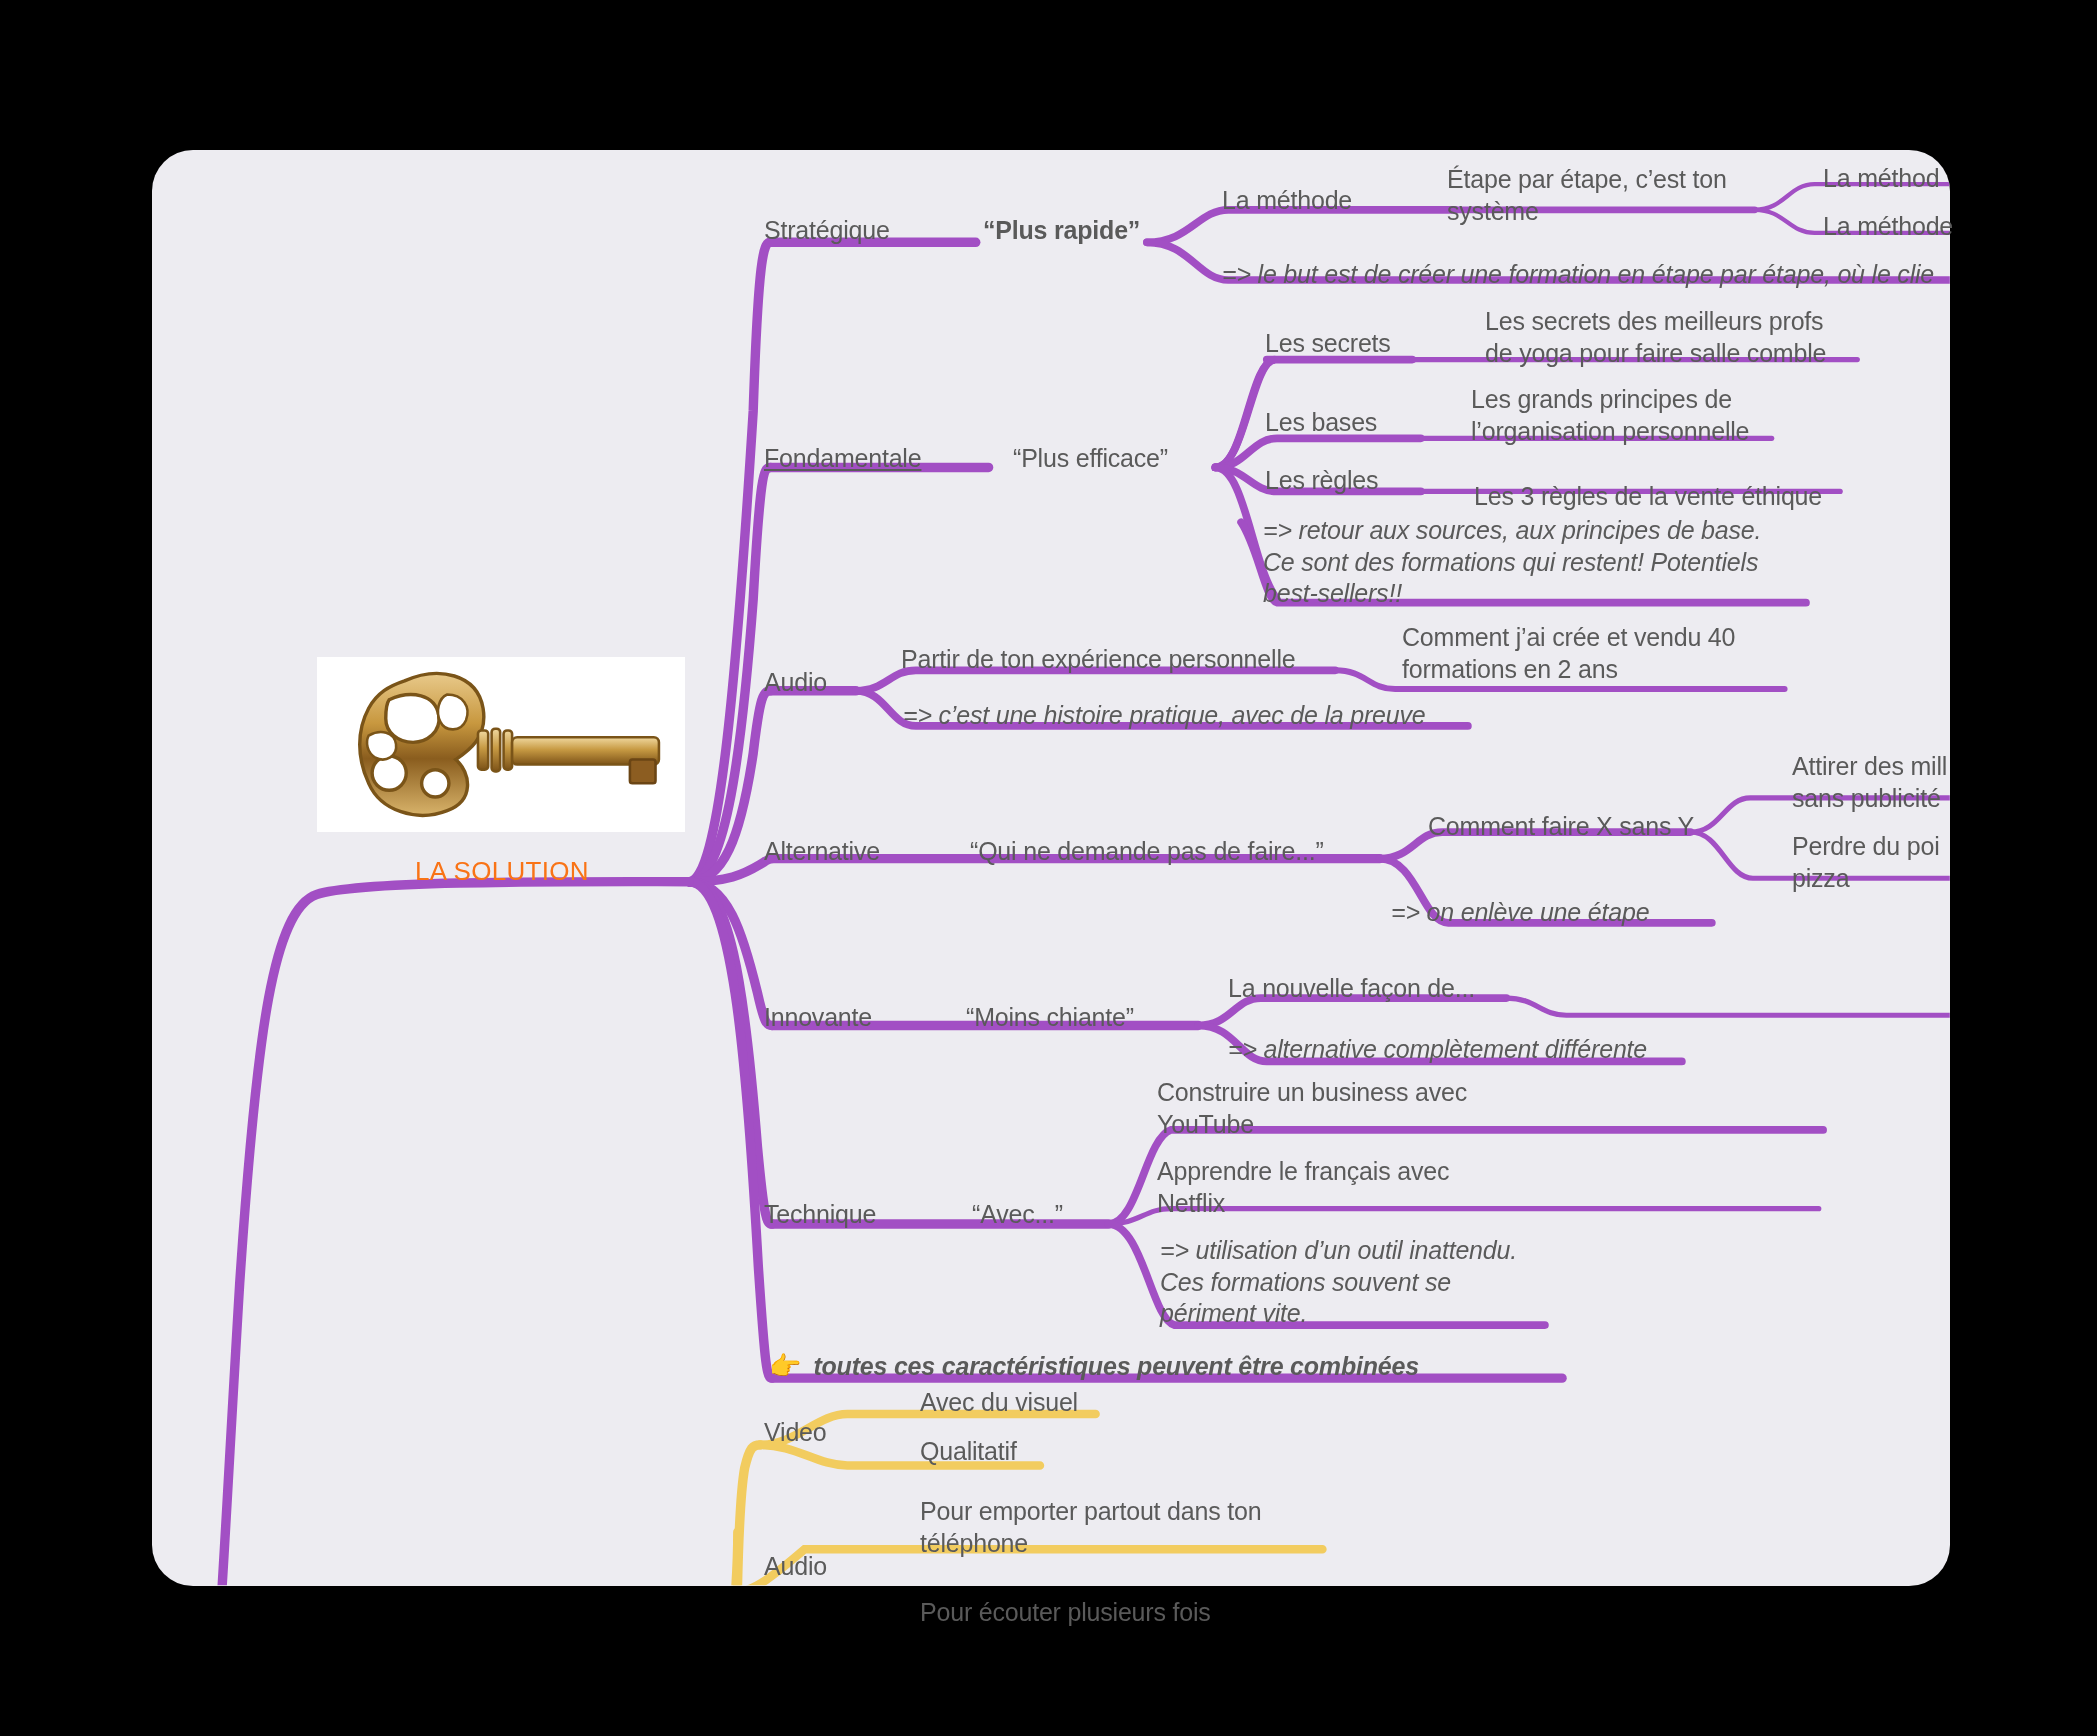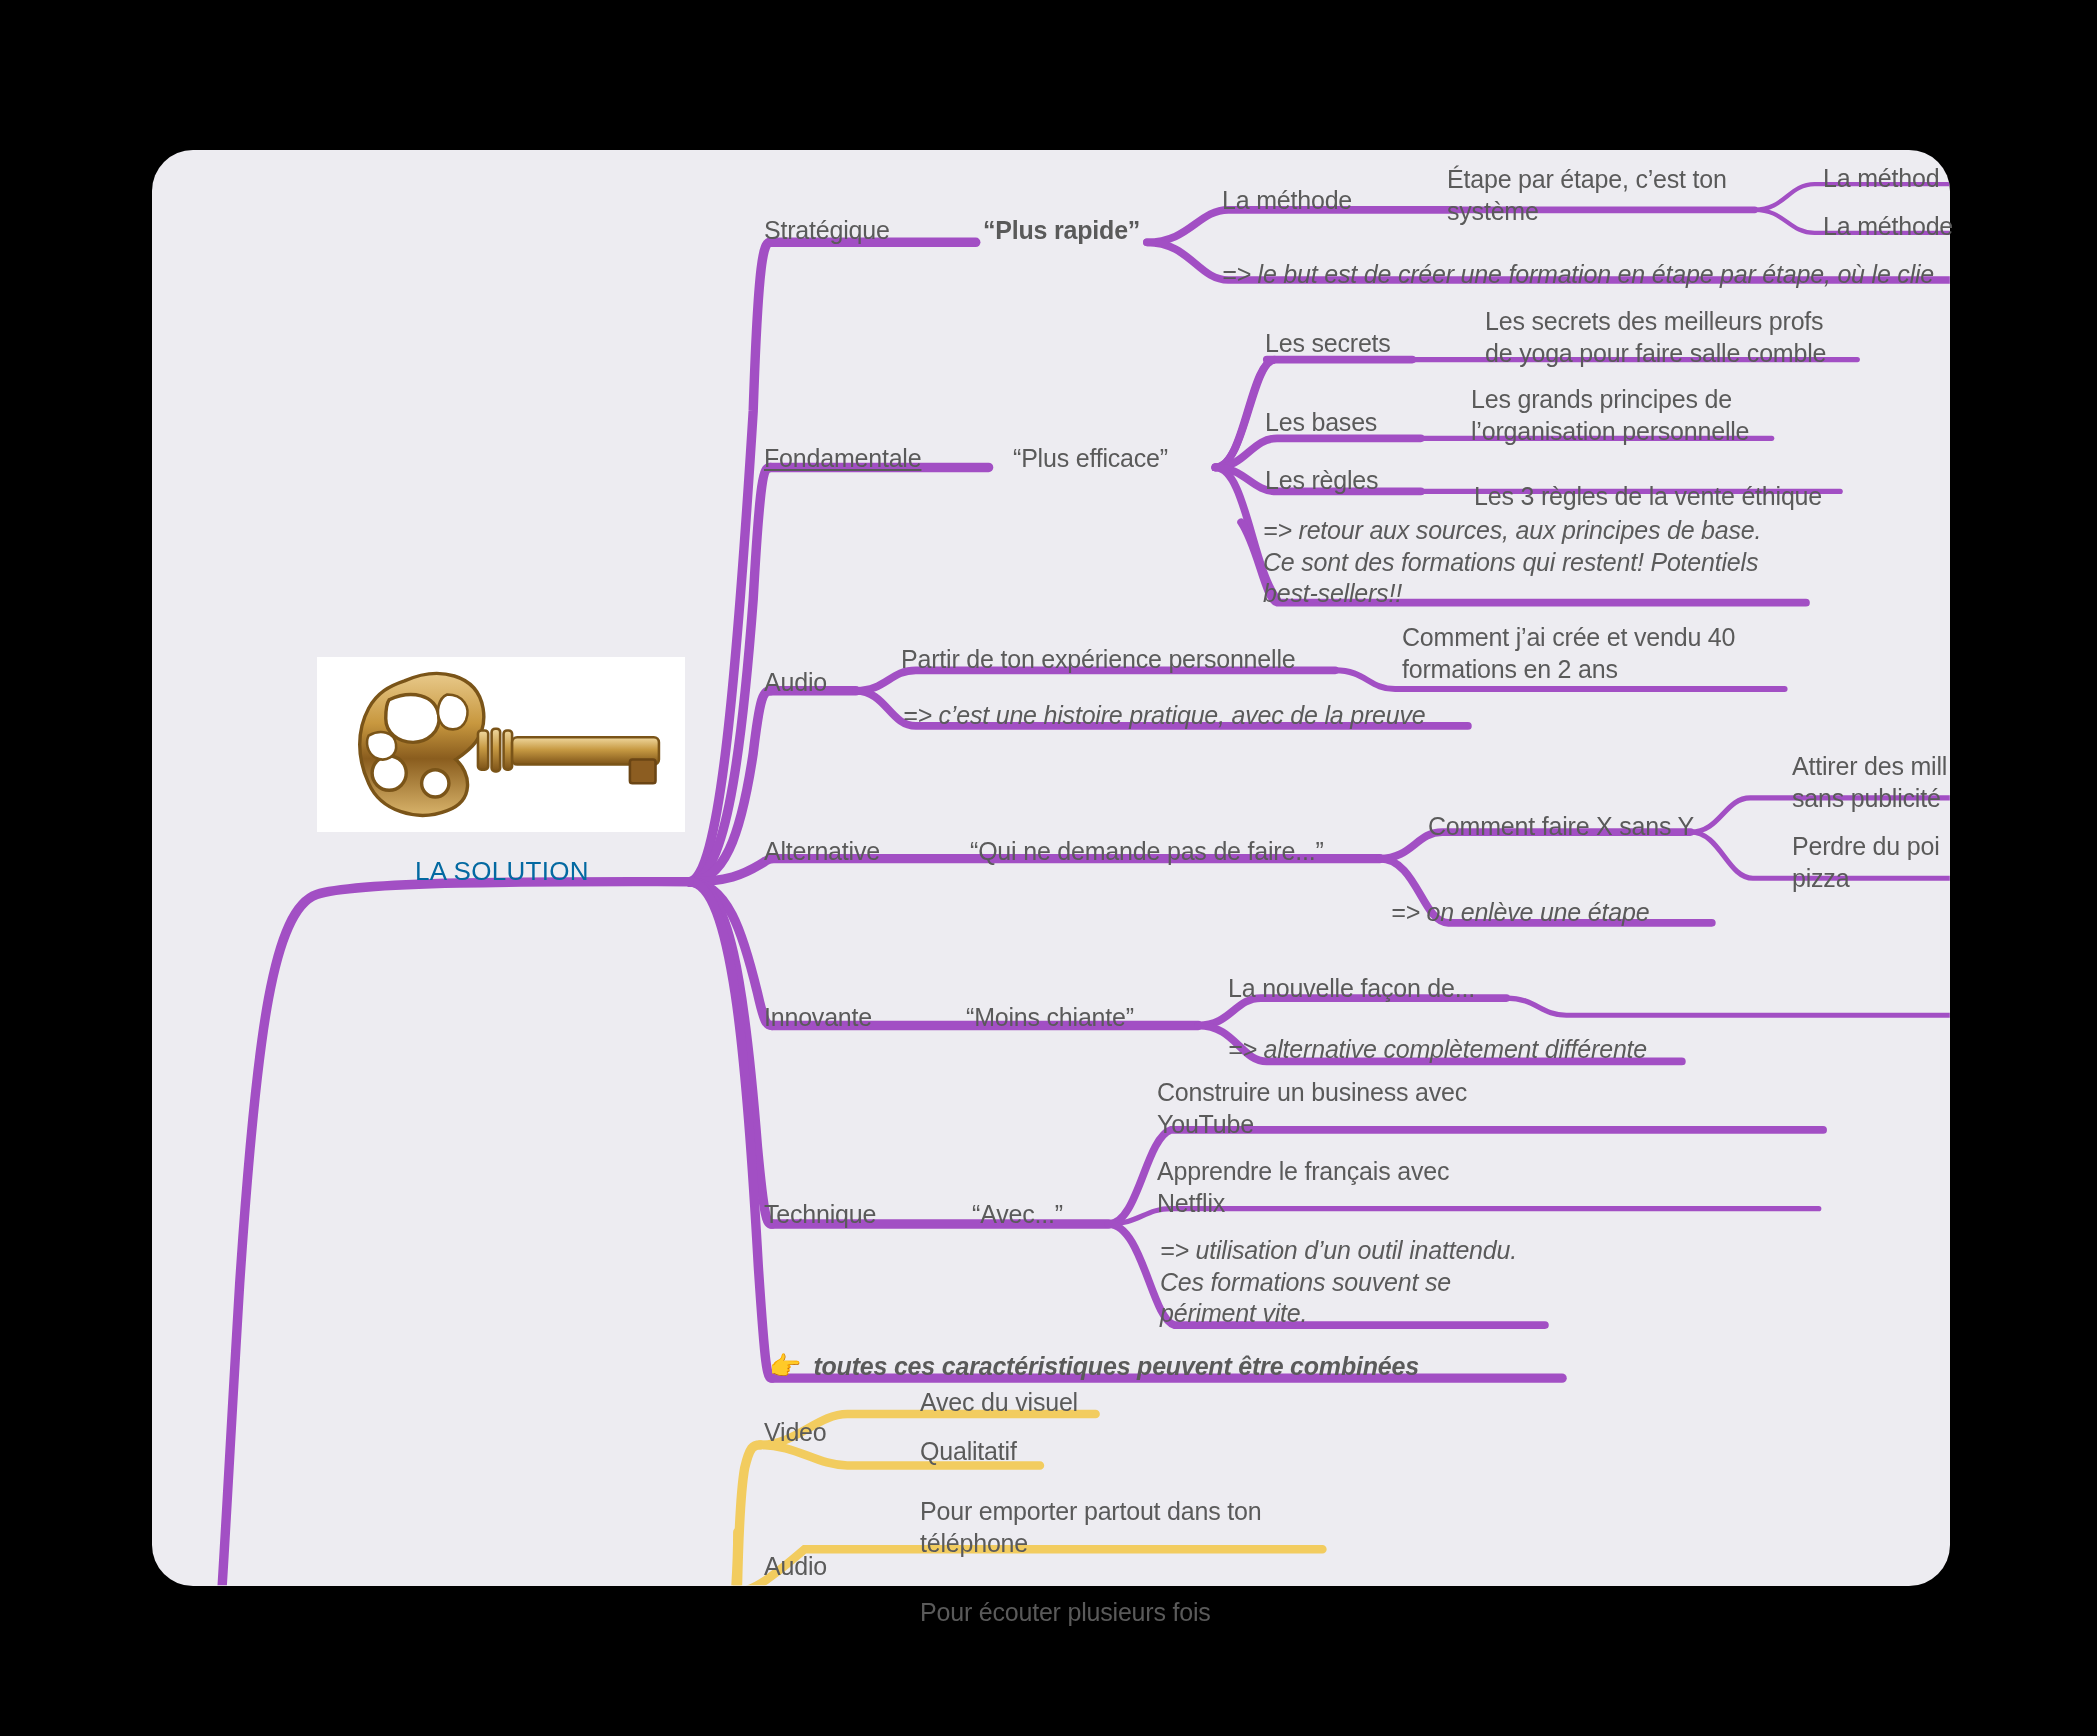--- a/index.html
+++ b/index.html
@@ -6,21 +6,21 @@
   body{width:2097px;height:1736px;overflow:hidden;
        font-family:"Liberation Sans","DejaVu Sans",sans-serif;}
   #stage{position:relative;width:2097px;height:1736px;background:#000;}
   #canvas{position:absolute;left:152px;top:150px;width:1798px;height:1436px;
           background:#edecf1;border-radius:41px;overflow:hidden;}
   #svg{position:absolute;left:0;top:0;width:2097px;height:1736px;pointer-events:none;}
   .node{position:absolute;color:#5a5a5a;font-size:25px;line-height:1.26;
         white-space:pre;letter-spacing:-0.2px;}
   .note{font-style:italic;}
   .bold-note{font-style:italic;font-weight:bold;}
-  .center-label{position:absolute;color:#0369a1;font-size:26px;letter-spacing:0.3px;}
+  .center-label{position:absolute;color:#f97316;font-size:26px;letter-spacing:0.3px;}
   .keybox{position:absolute;background:#fff;overflow:hidden;}
   .keybox svg{display:block;}
 </style>
 </head>
 <body>
 
 <div id="stage">
 
   <div id="canvas"></div>
 

